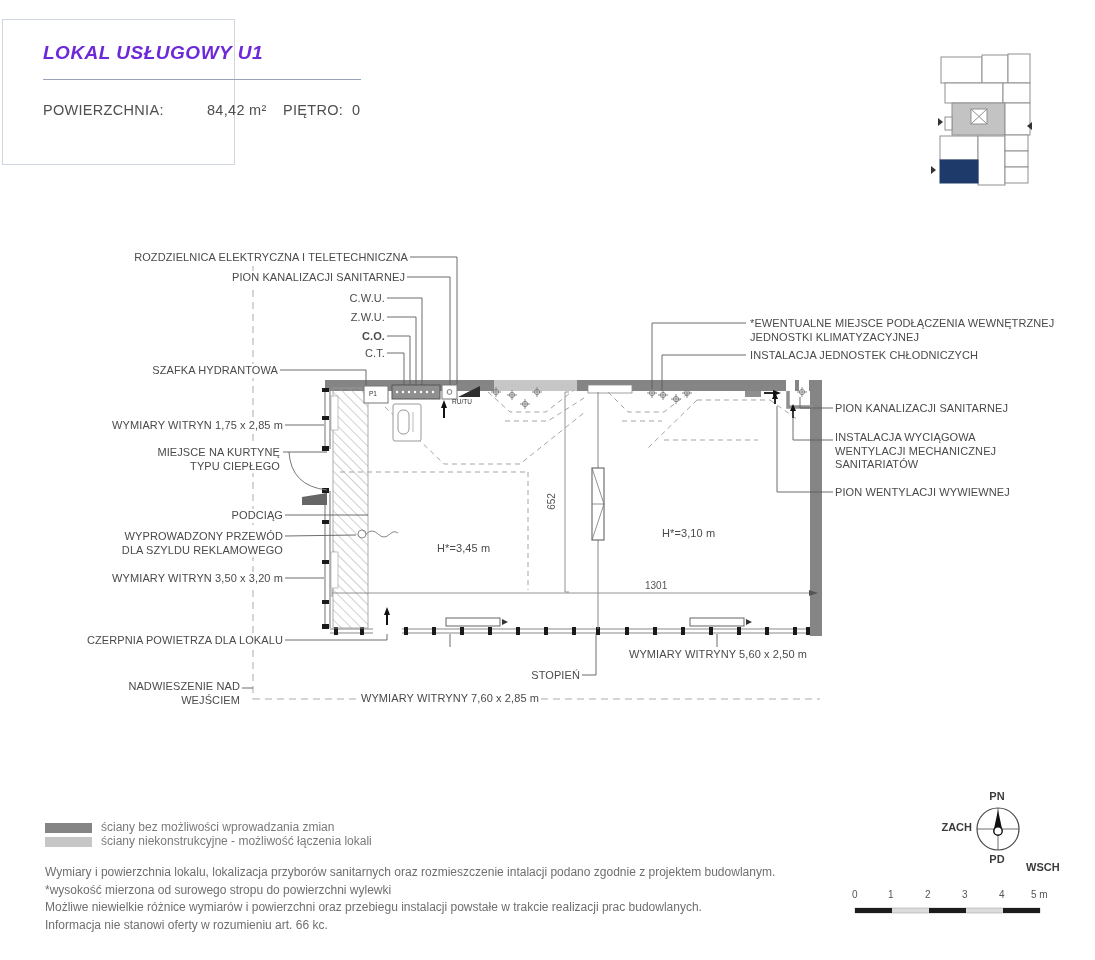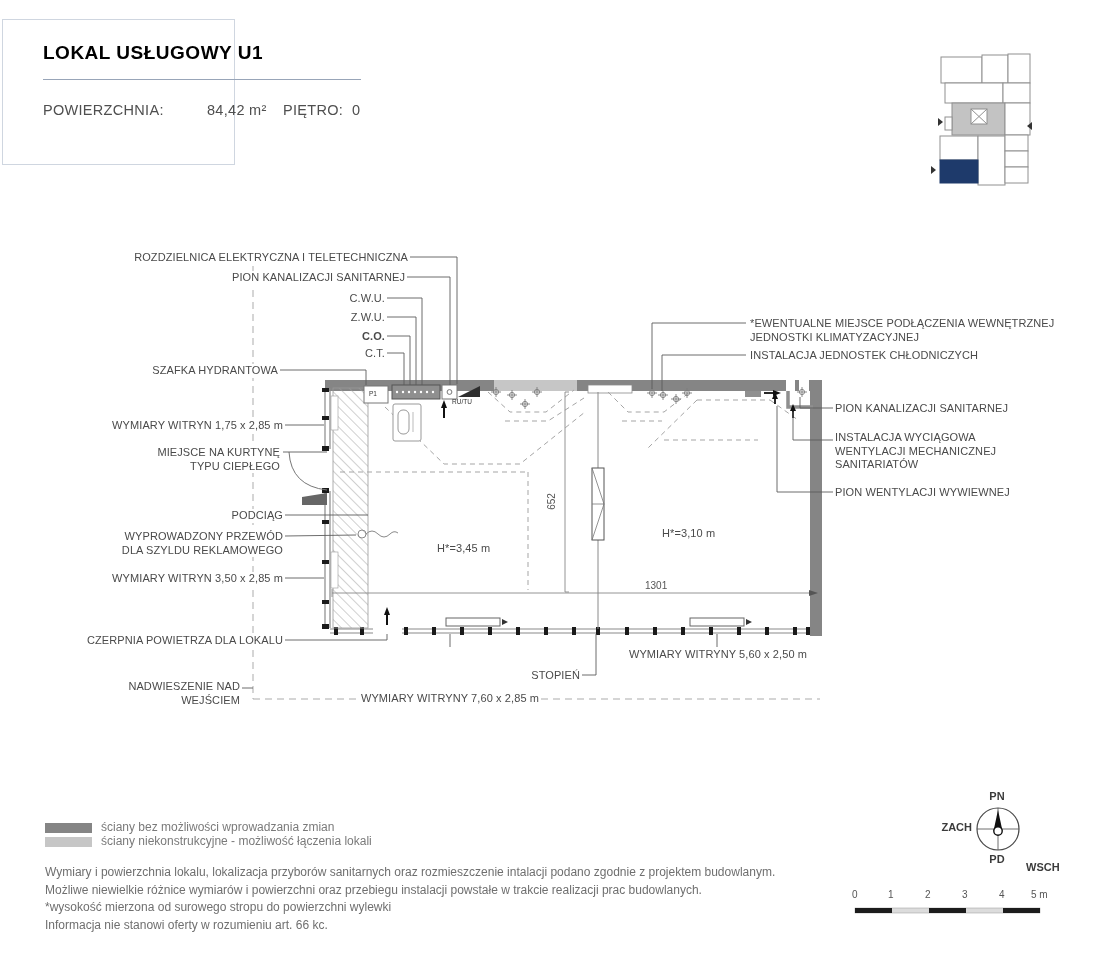--- a/index.html
+++ b/index.html
@@ -1,21 +1,21 @@
 <!DOCTYPE html>
 <html><head>
 <meta charset="utf-8">
 <style>
   html,body{margin:0;padding:0;background:#fff;}
   .sheet{position:relative;width:1095px;height:960px;background:#fff;overflow:hidden;
          font-family:"Liberation Sans",sans-serif;}
   
   .hdr-box{position:absolute;left:2px;top:19px;width:231px;height:144px;border:1px solid #cfd6e0;}
-  .hdr-title{position:absolute;left:43px;top:42px;font-size:19px;font-weight:bold;color:#000000;
-             letter-spacing:.5px;z-index:4;}
+  .hdr-title{position:absolute;left:43px;top:42px;font-size:19px;font-weight:bold;color:#6d28d9;
+             letter-spacing:.5px;z-index:4;font-style:italic;}
   .hdr-rule{position:absolute;left:43px;top:79px;width:318px;border-top:1.5px solid #98a5b8;z-index:2;}
   .hdr-meta{position:absolute;top:102px;font-size:14.5px;color:#4f4f4f;letter-spacing:.3px;z-index:4;}
   .watermark{position:absolute;left:133px;top:64px;font-family:"Liberation Serif",serif;
              font-size:46px;color:#d9dbdf;letter-spacing:9px;z-index:1;}
   
   .lbl{position:absolute;font-size:11px;line-height:13.5px;color:#4a4a4a;letter-spacing:.1px;
        white-space:pre-line;background:#fff;z-index:3;}
   .lbl.r{text-align:right;}
   .lbl.c{transform:translateX(-50%);text-align:center;}
   .dim{position:absolute;font-size:10px;color:#555;background:#fff;z-index:3;}
@@ -292,21 +292,21 @@
   <div class="lbl r" style="right:710px;top:330px;font-weight:bold;">C.O.</div>
   <div class="lbl r" style="right:710px;top:347px;">C.T.</div>
   <div class="lbl r" style="right:817px;top:364px;">SZAFKA HYDRANTOWA</div>
 
   <div class="lbl r" style="right:812px;top:419px;">WYMIARY WITRYN 1,75 x 2,85 m</div>
   <div class="lbl r" style="right:815px;top:446px;">MIEJSCE NA KURTYNĘ
 TYPU CIEPŁEGO</div>
   <div class="lbl r" style="right:812px;top:509px;">PODCIĄG</div>
   <div class="lbl r" style="right:812px;top:530px;">WYPROWADZONY PRZEWÓD
 DLA SZYLDU REKLAMOWEGO</div>
-  <div class="lbl r" style="right:812px;top:572px;">WYMIARY WITRYN 3,50 x 2,85 m</div>
+  <div class="lbl r" style="right:812px;top:572px;">WYMIARY WITRYN 3,50 x 3,20 m</div>
   <div class="lbl r" style="right:812px;top:634px;">CZERPNIA POWIETRZA DLA LOKALU</div>
   <div class="lbl r" style="right:855px;top:680px;">NADWIESZENIE NAD
 WEJŚCIEM</div>
 
   <div class="lbl" style="left:750px;top:317px;">*EWENTUALNE MIEJSCE PODŁĄCZENIA WEWNĘTRZNEJ
 JEDNOSTKI KLIMATYZACYJNEJ</div>
   <div class="lbl" style="left:750px;top:349px;">INSTALACJA JEDNOSTEK CHŁODNICZYCH</div>
   <div class="lbl" style="left:835px;top:402px;">PION KANALIZACJI SANITARNEJ</div>
   <div class="lbl" style="left:835px;top:431px;">INSTALACJA WYCIĄGOWA
 WENTYLACJI MECHANICZNEJ
@@ -324,22 +324,22 @@
   <div class="tiny" style="left:369px;top:390px;">P1</div>
   <div class="tiny" style="left:452px;top:398px;">RU/TU</div>
 
   <div class="legend-swatch" style="left:45px;top:823px;background:#858585;"></div>
   <div class="legend-swatch" style="left:45px;top:837px;background:#c6c6c6;"></div>
   <div class="legend-lbl" style="top:820px;">ściany bez możliwości wprowadzania zmian</div>
   <div class="legend-lbl" style="top:834px;">ściany niekonstrukcyjne - możliwość łączenia lokali</div>
 
   <div class="notes">
     <div>Wymiary i powierzchnia lokalu, lokalizacja przyborów sanitarnych oraz rozmieszczenie intalacji podano zgodnie z projektem budowlanym.</div>
+    <div>*wysokość mierzona od surowego stropu do powierzchni wylewki</div>
     <div>Możliwe niewielkie różnice wymiarów i powierzchni oraz przebiegu instalacji powstałe w trakcie realizacji prac budowlanych.</div>
-    <div>*wysokość mierzona od surowego stropu do powierzchni wylewki</div>
     <div>Informacja nie stanowi oferty w rozumieniu art. 66 kc.</div>
   </div>
 
   <div class="cmp" style="left:997px;top:790px;transform:translateX(-50%);">PN</div>
   <div class="cmp" style="left:997px;top:853px;transform:translateX(-50%);text-align:right;">PD</div>
   <div class="cmp" style="right:123px;top:821px;">ZACH</div>
   <div class="cmp" style="left:1026px;top:821px;margin-top:40px;">WSCH</div>
 
   <div class="scl" style="left:852px;top:889px;">0</div>
   <div class="scl" style="left:888px;top:889px;">1</div>

